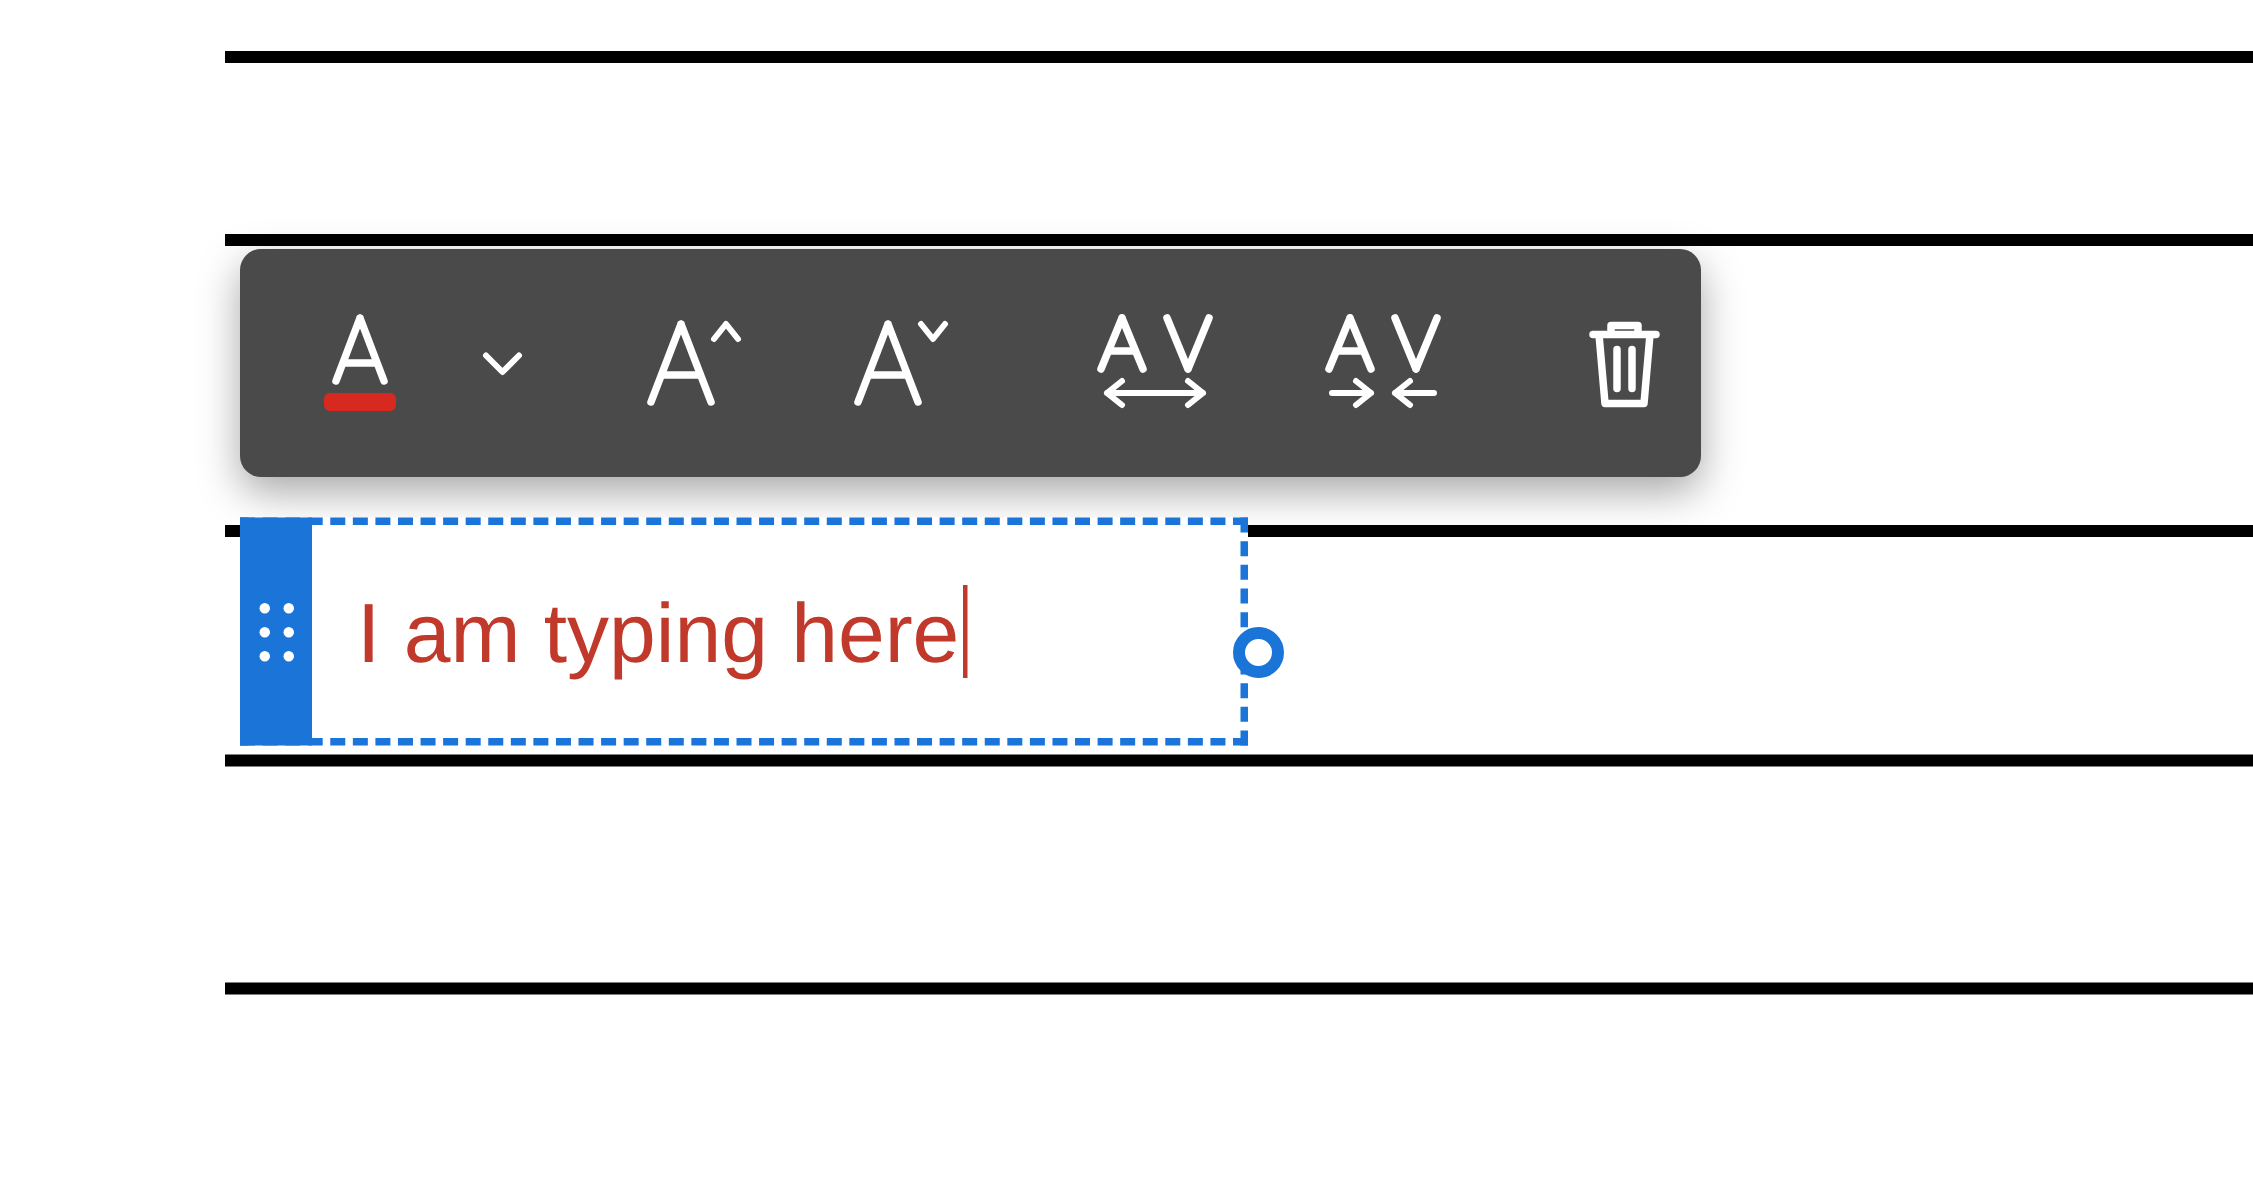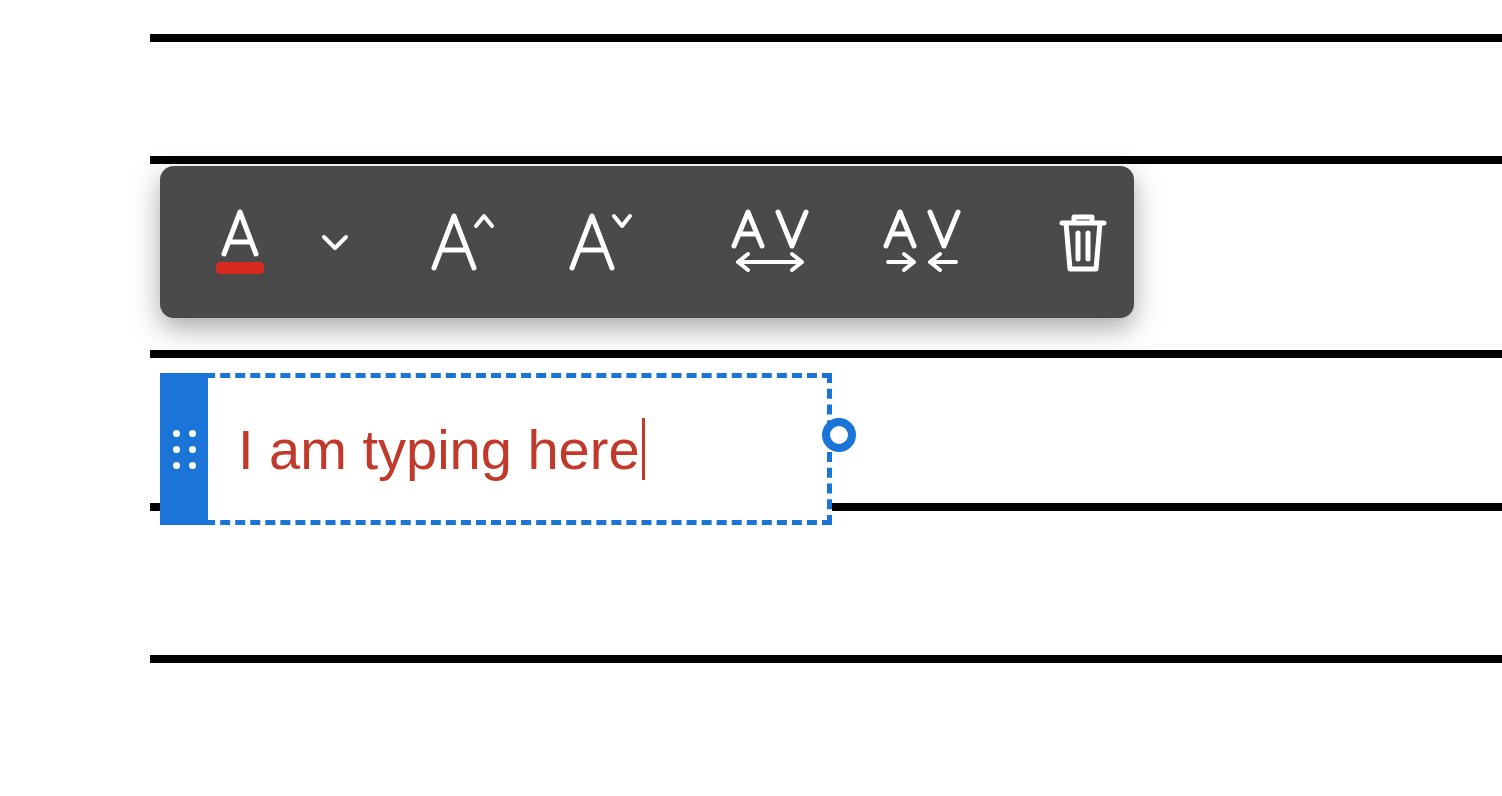--- a/index.html
+++ b/index.html
@@ -46,21 +46,21 @@
       width: 2px;
       height: 84px;
       background: #6c6c6c;
       margin: 0 8px;
     }
 
     
     .textbox-wrap {
       position: absolute;
       left: 160px;
-      top: 373px;
+      top: 345px;
       width: 672px;
       height: 152px;
     }
     .textbox-border {
       position: absolute;
       inset: 0;
       border: 5px dashed #1b74d8;
       background: #fff;
     }
     .textbox-handle {

